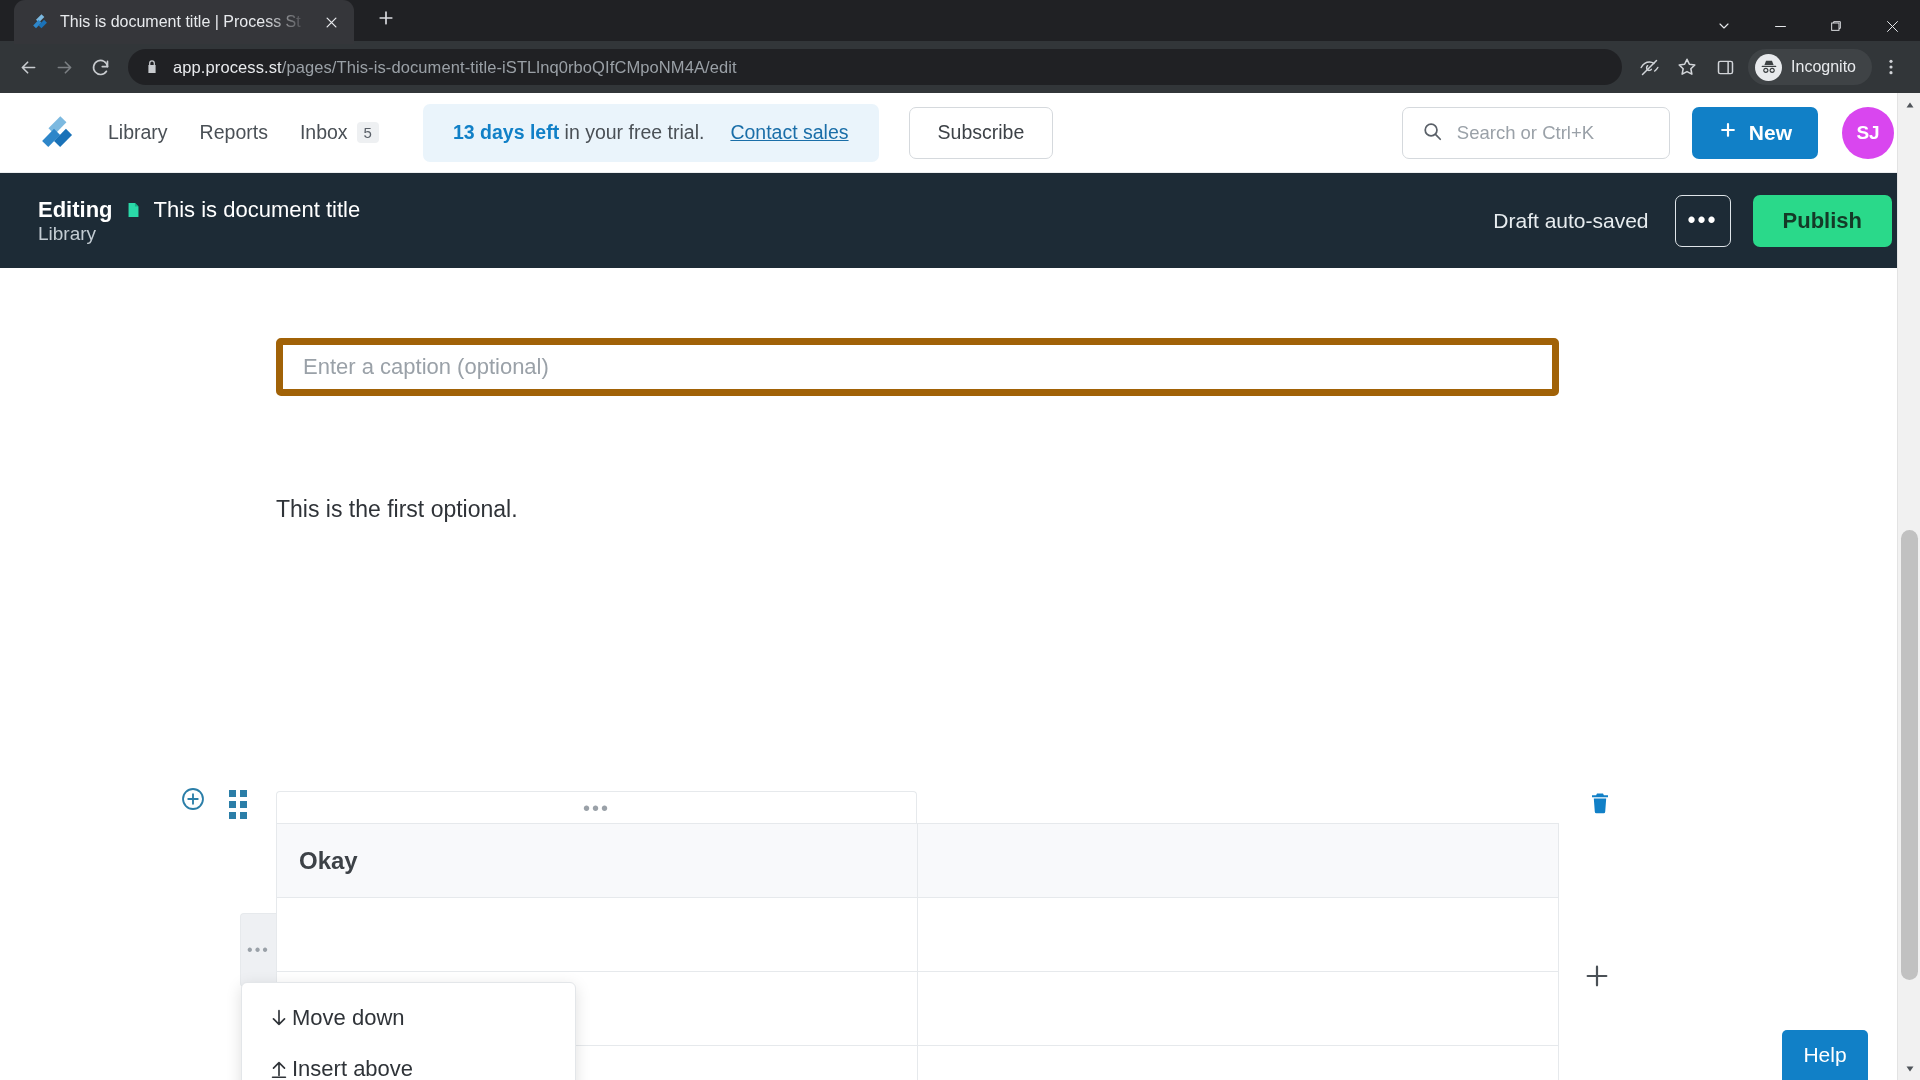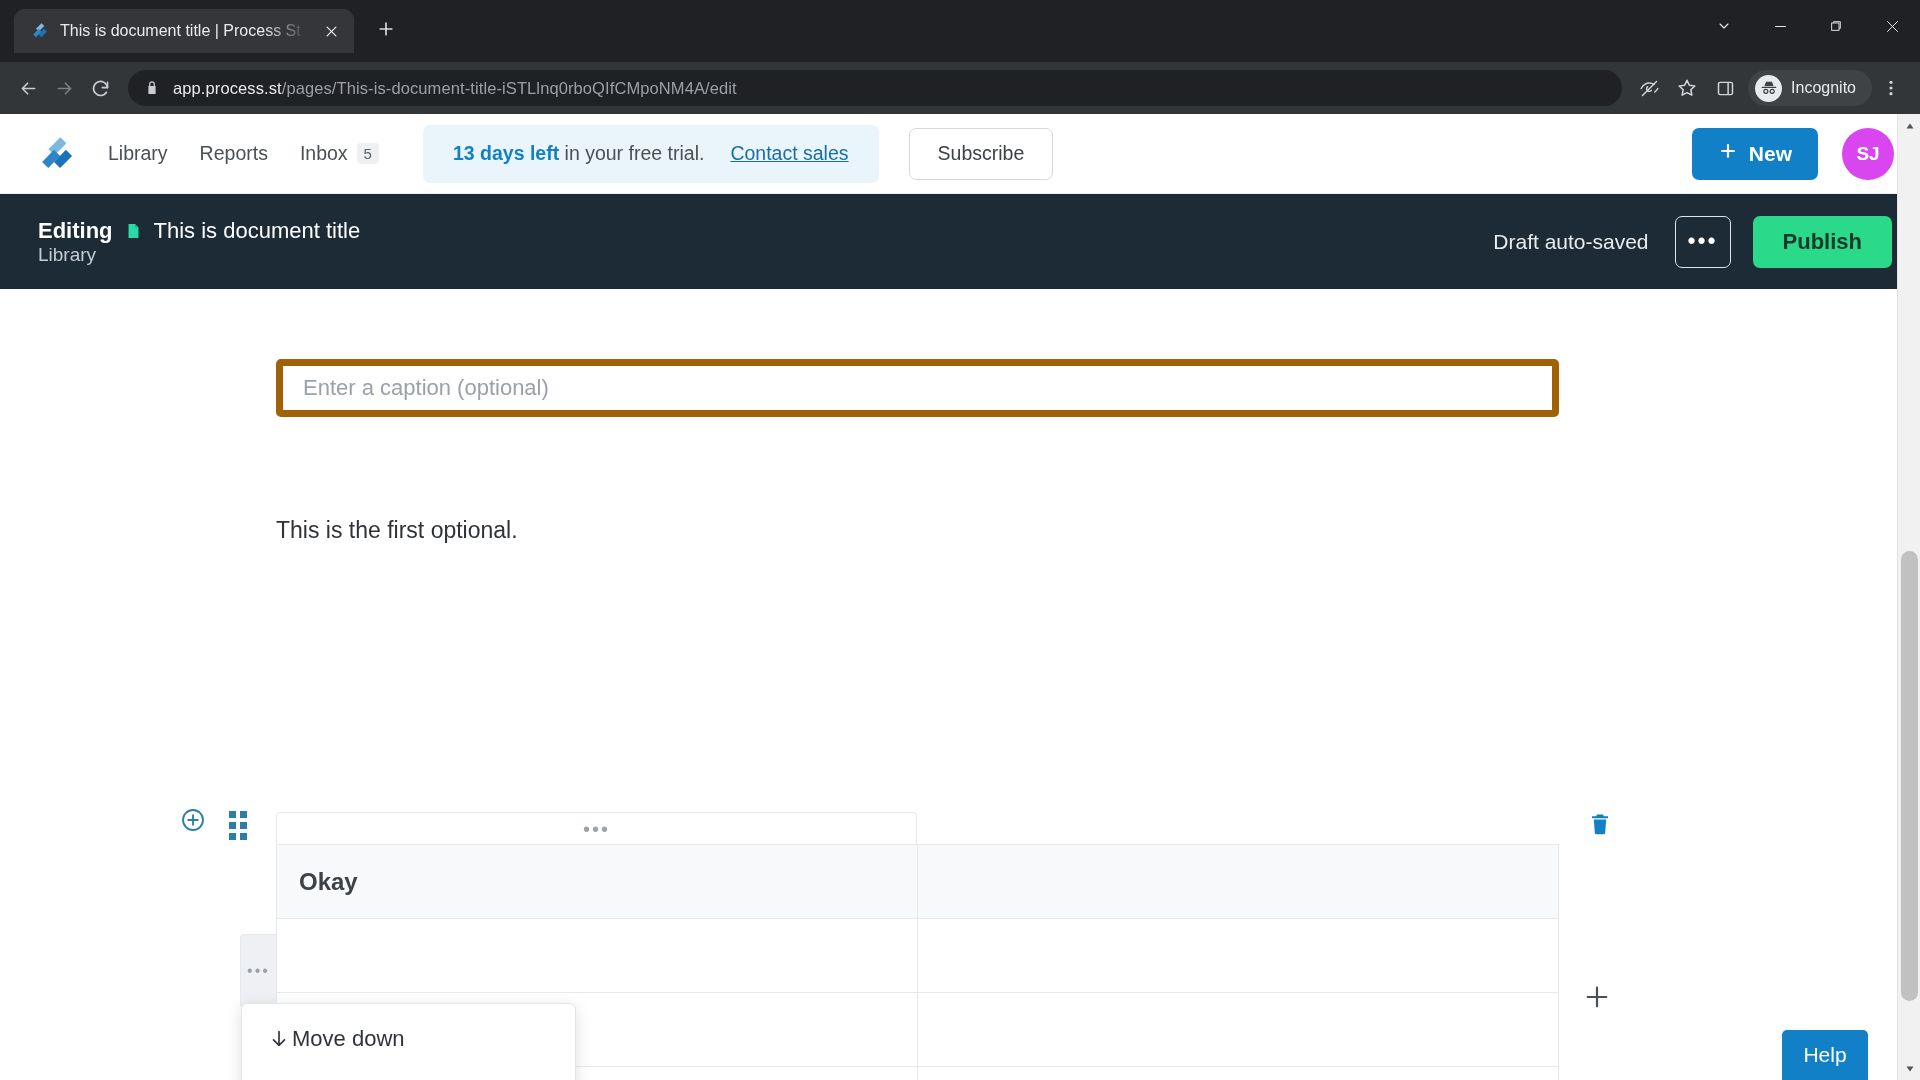--- a/index.html
+++ b/index.html
@@ -7,22 +7,22 @@
     width: 1920px; height: 1080px;
     overflow: hidden;
     font-family: "Liberation Sans", sans-serif;
     background: #ffffff;
   }
 
   
   .browser { width: 1920px; height: 1080px; display: flex; flex-direction: column; }
 
   .tabstrip {
-    height: 62px; background: #202124;
-    display: flex; align-items: center; padding-left: 14px; position: relative;
+    height: 41px; background: #202124;
+    display: flex; align-items: flex-start; padding-left: 14px; position: relative;
   }
   .tab {
     height: 44px; width: 340px; background: #35363a;
     border-radius: 11px 11px 0 0; display: flex; align-items: center;
     padding: 0 10px 0 16px; gap: 10px; position: relative;
   }
   .tab-favicon { width: 20px; height: 20px; flex: 0 0 20px; }
   .tab-title {
     color: #e8eaed; font-size: 16px; white-space: nowrap; overflow: hidden;
     flex: 1 1 auto;
@@ -384,20 +384,29 @@
 
       <div class="trial-banner">
         <span class="trial-text"><b>13 days left</b><span> in your free trial.</span></span>
         <span class="trial-link">Contact sales</span>
       </div>
 
       <div class="subscribe-btn">Subscribe</div>
 
       <div class="nav-spacer"></div>
 
+      <div class="searchbox">
+        <span>
+          <svg viewBox="0 0 24 24" width="22" height="22" fill="none" stroke="#5a6068" stroke-width="1.9" stroke-linecap="round">
+            <circle cx="11" cy="11" r="6.4"></circle>
+              <path d="M15.8 15.8L21 21"></path>
+          </svg>
+        </span>
+        <span class="ph">Search or Ctrl+K</span>
+      </div>
 
       <div class="new-btn">
         <span>
           <svg viewBox="0 0 24 24" width="20" height="20" fill="none" stroke="currentColor" stroke-width="2.6" stroke-linecap="round">
             <path d="M12 5v14M5 12h14"></path>
           </svg>
         </span>
         <span>New</span>
       </div>
 

